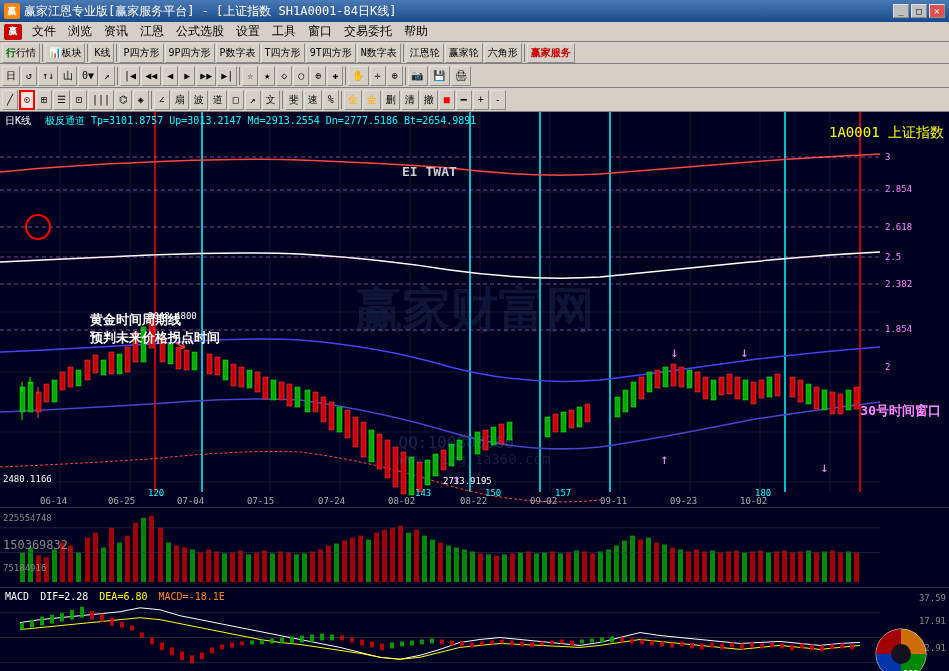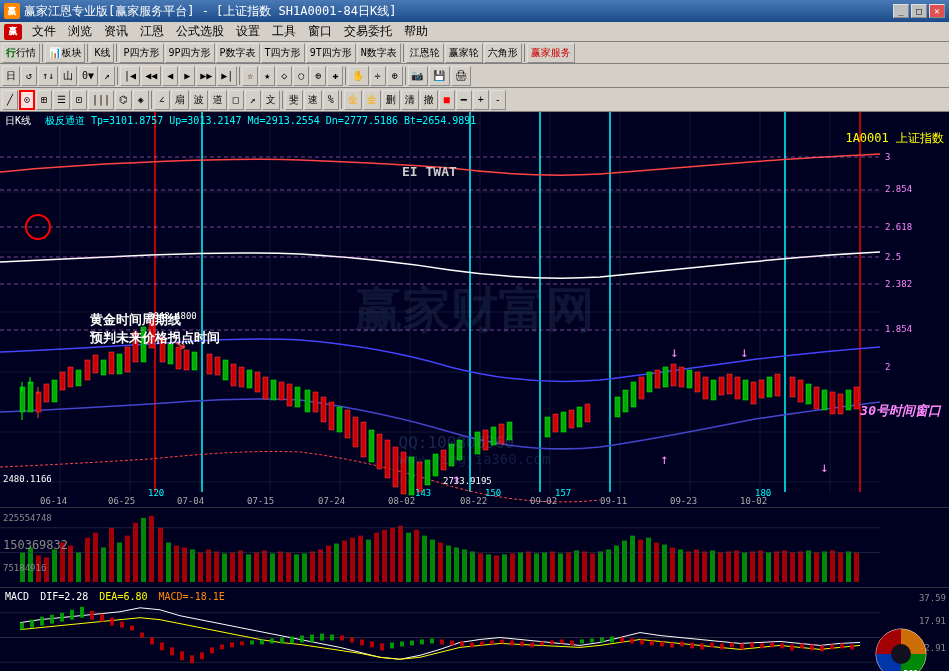--- a/index.html
+++ b/index.html
@@ -32,21 +32,21 @@
     .watermark { position: absolute; top: 50%; left: 50%; transform: translate(-50%, -50%); font-size: 48px; color: rgba(100,140,180,0.15); font-weight: bold; z-index: 5; white-space: nowrap; font-family: serif; pointer-events: none; }
     
     
     .volume-panel { position: relative; width: 949px; height: 80px; background: #000020; border-top: 1px solid #334; overflow: hidden; }
     .macd-panel { position: relative; width: 949px; height: 100px; background: #000020; border-top: 1px solid #334; overflow: hidden; }
     
     svg.chart-svg { position: absolute; top: 0; left: 0; width: 100%; height: 100%; z-index: 2; }
     
     
     .annotation { position: absolute; color: #ffffff; font-size: 13px; font-weight: bold; z-index: 15; line-height: 1.4; }
-    .annotation-pink { position: absolute; color: #ff88ff; font-size: 13px; font-weight: bold; z-index: 15; line-height: 1.4; font-style: italic; }
+    .annotation-pink { position: absolute; color: #ff88ff; font-size: 13px; font-weight: bold; z-index: 15; line-height: 1.4; }
 
     .panel-label { position: absolute; left: 5px; top: 3px; font-size: 10px; color: #ffffff; z-index: 10; }
   </style>
 </head>
 <body>
 
 <div class="title-bar">
   <div class="title-bar-left">
     <div class="title-icon">赢</div>
     <span>赢家江恩专业版[赢家服务平台] - [上证指数 SH1A0001-84日K线]</span>
@@ -83,21 +83,21 @@
   <div class="tb-btn">9P四方形</div>
   <div class="tb-btn">P数字表</div>
   <div class="tb-btn">T四方形</div>
   <div class="tb-btn">9T四方形</div>
   <div class="tb-btn">N数字表</div>
   <div class="tb-sep"></div>
   <div class="tb-btn">江恩轮</div>
   <div class="tb-btn">赢家轮</div>
   <div class="tb-btn">六角形</div>
   <div class="tb-sep"></div>
-  <div class="tb-btn" style="color:#cc0000;font-weight:normal;">赢家服务</div>
+  <div class="tb-btn" style="color:#cc0000;font-weight:bold;">赢家服务</div>
 </div>
 
 <div class="toolbar">
   <div class="tb-btn">日</div>
   <div class="tb-btn">↺</div>
   <div class="tb-btn">↑↓</div>
   <div class="tb-btn">山</div>
   <div class="tb-btn">0▼</div>
   <div class="tb-btn">↗</div>
   <div class="tb-sep"></div>
@@ -158,21 +158,21 @@
 </div>
 
 <div class="chart-container">
 
   <div class="chart-main">
 
     <div style="position:absolute;top:2px;left:5px;color:#ffffff;font-size:10px;z-index:15;">日K线</div>
 
     <div style="position:absolute;top:2px;left:45px;color:#00ffff;font-size:10px;z-index:15;">极反通道  Tp=3101.8757  Up=3013.2147  Md=2913.2554  Dn=2777.5186  Bt=2654.9891</div>
 
-    <div style="position:absolute;top:18px;right:5px;color:#ffff00;font-size:12px;z-index:15;">1A0001 上证指数</div>
+    <div style="position:absolute;top:12px;right:5px;color:#ffff00;font-size:14px;z-index:15;">1A0001 上证指数</div>
 
     <svg class="chart-svg" viewBox="0 0 949 395" preserveAspectRatio="none">
 
       <line x1="0" y1="80" x2="880" y2="80" stroke="#223344" stroke-width="0.5"></line>
       <line x1="0" y1="140" x2="880" y2="140" stroke="#223344" stroke-width="0.5"></line>
       <line x1="0" y1="200" x2="880" y2="200" stroke="#223344" stroke-width="0.5"></line>
       <line x1="0" y1="260" x2="880" y2="260" stroke="#223344" stroke-width="0.5"></line>
       <line x1="0" y1="320" x2="880" y2="320" stroke="#223344" stroke-width="0.5"></line>
       <line x1="0" y1="370" x2="880" y2="370" stroke="#223344" stroke-width="0.5"></line>
 

